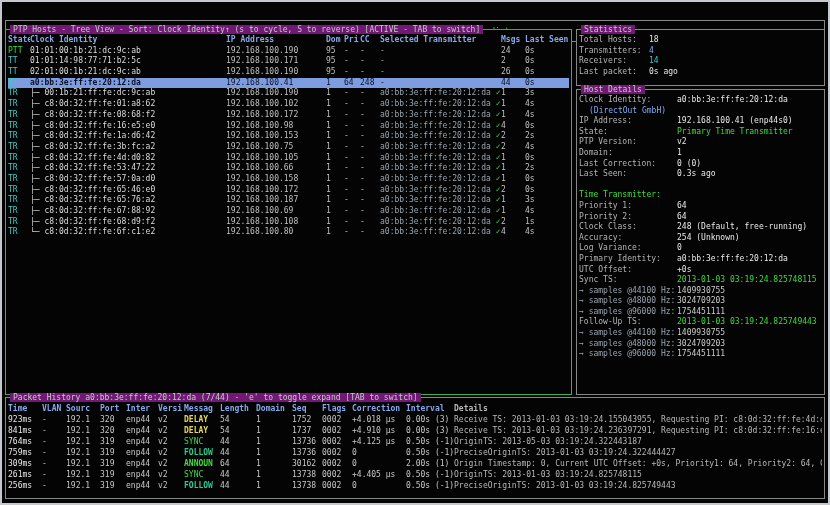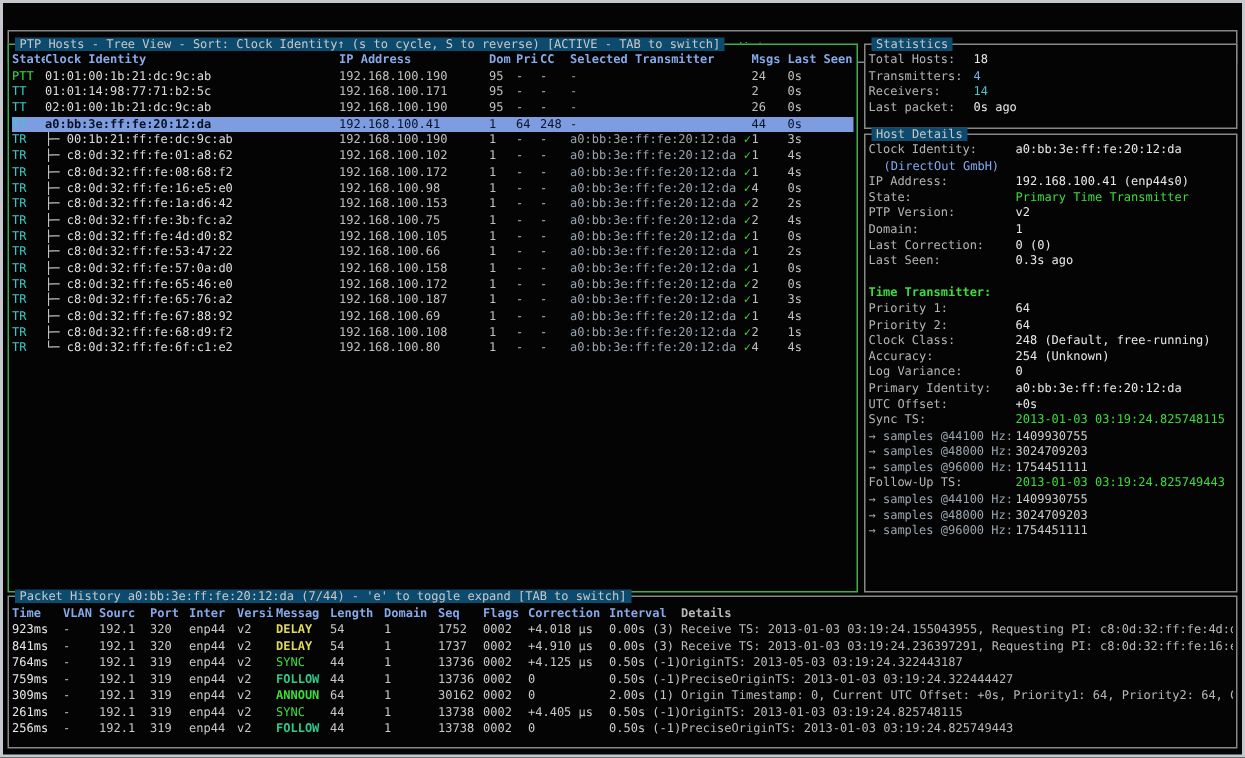--- a/index.html
+++ b/index.html
@@ -1,20 +1,20 @@
 <!DOCTYPE html>
 <html><head>
 <meta charset="utf-8">
 <style>
   *{box-sizing:border-box;margin:0;padding:0}
   body{background:#1e1e1e;font-family:"DejaVu Sans Mono",monospace}
   .screen{position:relative;width:830px;height:505px;background:#040404;border:2px solid #c5c9cd;overflow:hidden;font-size:8px;color:#cfcfcf}
   .panel{position:absolute;border:1px solid #878787;background:#040404}
   .panel.active{border-color:#3fae4c}
-  .ptitle{position:absolute;top:-5px;left:4px;background:#0c4a6e;padding:0 3px;white-space:nowrap;color:#c8c8c8;line-height:9px}
+  .ptitle{position:absolute;top:-5px;left:4px;background:#701a75;padding:0 3px;white-space:nowrap;color:#c8c8c8;line-height:9px}
   .panel-body{position:relative;height:100%;padding:5px 2px 0 2px;overflow:hidden}
 
   .title-panel{left:3px;top:18px;width:820px;height:22px;display:flex;align-items:center;justify-content:center}
   .hosts-panel{left:3px;top:27px;width:567px;height:366px}
   .stats-panel{left:574px;top:27px;width:249px;height:57px}
   .details-panel{left:574px;top:87px;width:249px;height:306px}
   .packet-panel{left:3px;top:395px;width:820px;height:102px}
 
   .app-title{font-weight:bold;color:#f2f2f2;margin-right:6px}
   .app-version{color:#3ddc3d;font-weight:normal}
@@ -43,21 +43,21 @@
   .s-label{width:70px;flex:none;color:#b4b4b4}
   .s-value{flex:1;color:#e8e8e8}
   .srow.val-blue .s-value{color:#82aaf0}
   .srow.val-cyan .s-value{color:#3fc9c9}
 
   
   .d-label{width:98px;flex:none;color:#b4b4b4;overflow:hidden}
   .d-value{flex:1;color:#e8e8e8;overflow:hidden}
   .drow.vendor .d-label{width:10px}
   .drow.vendor .d-value{color:#82aaf0}
-  .drow.section .d-label{width:auto;color:#3ddc3d;font-weight:bold}
+  .drow.section .d-label{width:auto;color:#3ddc3d;font-weight:normal}
   .drow.val-green .d-value{color:#3ddc3d}
   .drow.sample .d-label{color:#9aa4ae}
   .drow.sample .d-value{color:#cccccc}
 
   
   .p-time{width:34px;color:#e8e8e8}.p-vlan{width:24px}.p-sourc{width:34px}.p-port{width:26px}
   .p-inter{width:32px}.p-versi{width:26px}.p-msg{width:36px}.p-len{width:36px}.p-dom{width:36px}
   .p-seq{width:30px}.p-flags{width:30px}.p-corr{width:54px}.p-int{width:48px}
   .prow>.p-det{flex:1;overflow:hidden;color:#b8b8b8}
   .phead .p-time{color:#86a9ea}

